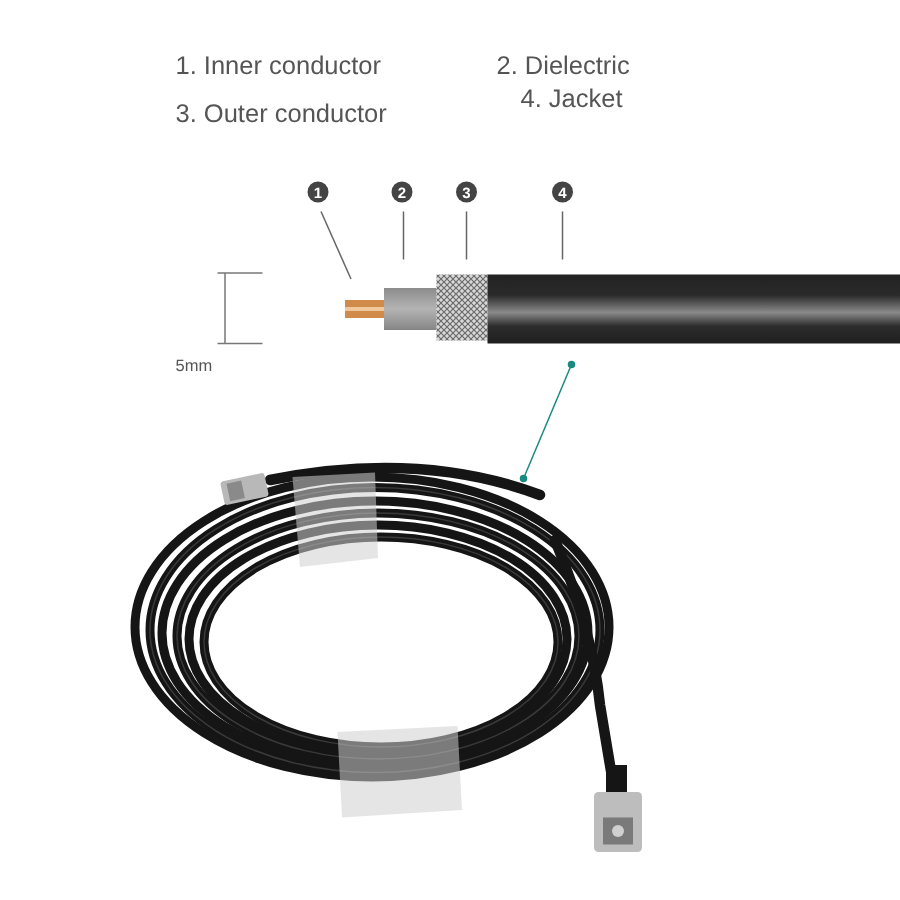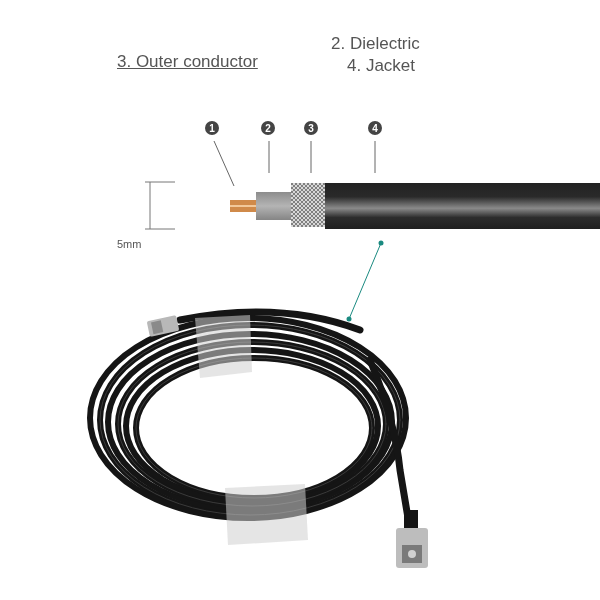--- a/index.html
+++ b/index.html
@@ -7,22 +7,23 @@
          font-family: "Liberation Sans", sans-serif; }
   .legend { position: absolute; top: 33px; left: 117px; width: 360px; height: 44px; }
   .legend-item { position: absolute; font-size: 17px; color: #555555; white-space: nowrap; line-height: 22px; }
   .dim-label { position: absolute; left: 117px; top: 198px; font-size: 11px; color: #555555; margin-top: 40px; }
   svg { position: absolute; left: 0; top: 0; }
 </style>
 </head>
 <body>
 
 <div class="legend">
+  <div class="legend-item" style="left:0;top:0;">1. Inner conductor</div>
   <div class="legend-item" style="left:214px;top:0;">2. Dielectric</div>
-  <div class="legend-item" style="left:0;top:18px;text-decoration:underline;">3. Outer conductor</div>
+  <div class="legend-item" style="left:0;top:32px;">3. Outer conductor</div>
   <div class="legend-item" style="left:230px;top:22px;">4. Jacket</div>
 </div>
 
 <svg width="600" height="600" viewBox="0 0 600 600">
   <defs>
     <linearGradient id="jacketGrad" x1="0" y1="0" x2="0" y2="1">
       <stop offset="0" stop-color="#222"></stop>
       <stop offset="0.3" stop-color="#2a2a2a"></stop>
       <stop offset="0.55" stop-color="#8a8a8a"></stop>
       <stop offset="0.75" stop-color="#2c2c2c"></stop>

